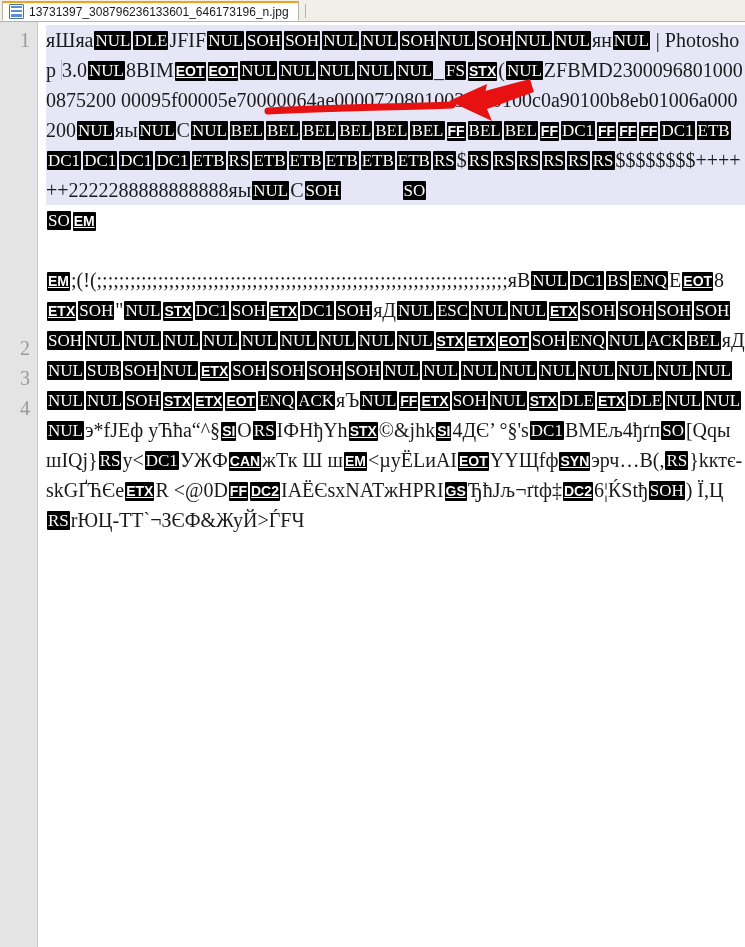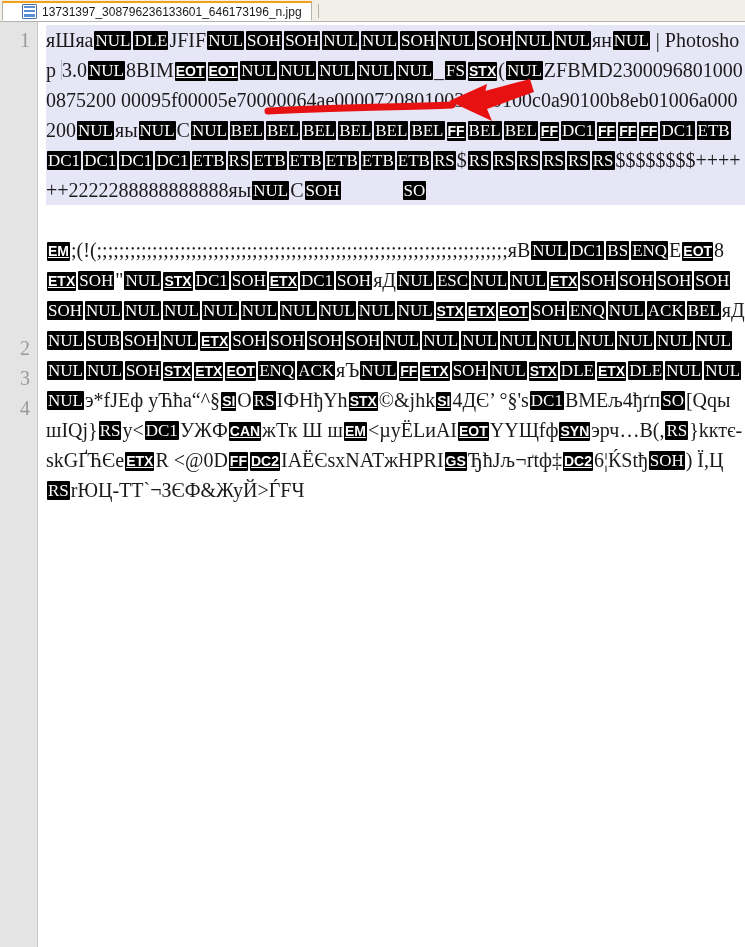--- a/index.html
+++ b/index.html
@@ -12,21 +12,21 @@
   #tabbar{
     height:21px;
     background:#f1efe8;
     border-bottom:1px solid #b6b3ab;
     display:flex;align-items:flex-end;
     position:relative;
   }
   #tab{
     display:flex;align-items:center;gap:5px;
     height:20px;
-    padding:0 9px 0 19px;
+    padding:0 9px 0 6px;
     background:#ffffff;
     border:1px solid #b6b3ab;
     border-bottom:1px solid #ffffff;
     border-top:2px solid #f3a01a;
     box-sizing:border-box;
     margin-left:2px;
     font-family:"Liberation Sans",sans-serif;
     font-size:12px;color:#1a1a1a;
     white-space:nowrap;
   }
@@ -120,20 +120,21 @@
   <div id="gutter">
     <div>1</div>
     <div style="height:278px"></div>
     <div>2</div>
     <div>3</div>
     <div>4</div>
   </div>
 
   <div id="code">
     <div class="logical-line sel"><span>яШяа</span><span class="cc">NUL</span><span class="cc">DLE</span><span>JFIF</span><span class="cc">NUL</span><span class="cc">SOH</span><span class="cc">SOH</span><span class="cc">NUL</span><span class="cc">NUL</span><span class="cc">SOH</span><span class="cc">NUL</span><span class="cc">SOH</span><span class="cc">NUL</span><span class="cc">NUL</span><span>ян</span><span class="cc">NUL</span><span> | Photoshop </span><span class="vline"></span><span>3.0</span><span class="cc">NUL</span><span>8BIM</span><span class="cc b">EOT</span><span class="cc b">EOT</span><span class="cc">NUL</span><span class="cc">NUL</span><span class="cc">NUL</span><span class="cc">NUL</span><span class="cc">NUL</span><span>_</span><span class="cc">FS</span><span class="cc b">STX</span><span>(</span><span class="cc">NUL</span><span>ZFBMD23000968010000875200 00095f00005e70000064ae0000720801003a1a0100c0a90100b8eb01006a000200</span><span class="cc">NUL</span><span>яы</span><span class="cc">NUL</span><span>C</span><span class="cc">NUL</span><span class="cc">BEL</span><span class="cc">BEL</span><span class="cc">BEL</span><span class="cc">BEL</span><span class="cc">BEL</span><span class="cc">BEL</span><span class="cc b">FF</span><span class="cc">BEL</span><span class="cc">BEL</span><span class="cc b">FF</span><span class="cc">DC1</span><span class="cc b">FF</span><span class="cc b">FF</span><span class="cc b">FF</span><span class="cc">DC1</span><span class="cc">ETB</span><span class="cc">DC1</span><span class="cc">DC1</span><span class="cc">DC1</span><span class="cc">DC1</span><span class="cc">ETB</span><span class="cc">RS</span><span class="cc">ETB</span><span class="cc">ETB</span><span class="cc">ETB</span><span class="cc">ETB</span><span class="cc">ETB</span><span class="cc">RS</span><span>$</span><span class="cc">RS</span><span class="cc">RS</span><span class="cc">RS</span><span class="cc">RS</span><span class="cc">RS</span><span class="cc">RS</span><span>$$$$$$$$++++++2222288888888888яы</span><span class="cc">NUL</span><span>C</span><span class="cc">SOH</span><span class="sp">            </span><span class="cc">SO</span></div>
+    <div class="logical-line"><span class="cc">SO</span><span class="cc b">EM</span></div>
     <div class="logical-line">&nbsp;</div>
     <div class="logical-line"><span class="cc b">EM</span><span>;(!(;;;;;;;;;;;;;;;;;;;;;;;;;;;;;;;;;;;;;;;;;;;;;;;;;;;;;;;;;;;;;;;;;;;;;;;;;;яB</span><span class="cc">NUL</span><span class="cc">DC1</span><span class="cc">BS</span><span class="cc">ENQ</span><span>E</span><span class="cc b">EOT</span><span>8</span><span class="cc b">ETX</span><span class="cc">SOH</span><span>"</span><span class="cc">NUL</span><span class="cc b">STX</span><span class="cc">DC1</span><span class="cc">SOH</span><span class="cc b">ETX</span><span class="cc">DC1</span><span class="cc">SOH</span><span>яД</span><span class="cc">NUL</span><span class="cc">ESC</span><span class="cc">NUL</span><span class="cc">NUL</span><span class="cc b">ETX</span><span class="cc">SOH</span><span class="cc">SOH</span><span class="cc">SOH</span><span class="cc">SOH</span><span class="cc">SOH</span><span class="cc">NUL</span><span class="cc">NUL</span><span class="cc">NUL</span><span class="cc">NUL</span><span class="cc">NUL</span><span class="cc">NUL</span><span class="cc">NUL</span><span class="cc">NUL</span><span class="cc">NUL</span><span class="cc b">STX</span><span class="cc b">ETX</span><span class="cc b">EOT</span><span class="cc">SOH</span><span class="cc">ENQ</span><span class="cc">NUL</span><span class="cc">ACK</span><span class="cc">BEL</span><span>яД</span><span class="cc">NUL</span><span class="cc">SUB</span><span class="cc">SOH</span><span class="cc">NUL</span><span class="cc b">ETX</span><span class="cc">SOH</span><span class="cc">SOH</span><span class="cc">SOH</span><span class="cc">SOH</span><span class="cc">NUL</span><span class="cc">NUL</span><span class="cc">NUL</span><span class="cc">NUL</span><span class="cc">NUL</span><span class="cc">NUL</span><span class="cc">NUL</span><span class="cc">NUL</span><span class="cc">NUL</span><span class="cc">NUL</span><span class="cc">NUL</span><span class="cc">SOH</span><span class="cc b">STX</span><span class="cc b">ETX</span><span class="cc b">EOT</span><span class="cc">ENQ</span><span class="cc">ACK</span><span>яЪ</span><span class="cc">NUL</span><span class="cc b">FF</span><span class="cc b">ETX</span><span class="cc">SOH</span><span class="cc">NUL</span><span class="cc b">STX</span><span class="cc">DLE</span><span class="cc b">ETX</span><span class="cc">DLE</span><span class="cc">NUL</span><span class="cc">NUL</span><span class="cc">NUL</span><span>э*fJEф уЋћa“^§</span><span class="cc b">SI</span><span>O</span><span class="cc">RS</span><span>IФHђYh</span><span class="cc b">STX</span><span>©&amp;jhk</span><span class="cc b">SI</span><span>4ДЄ’ °§'s</span><span class="cc">DC1</span><span>BMEљ4ђґп</span><span class="cc">SO</span><span>[QqышIQj}</span><span class="cc">RS</span><span>y&lt;</span><span class="cc">DC1</span><span>УЖФ</span><span class="cc b">CAN</span><span>жТк Ш ш</span><span class="cc b">EM</span><span>&lt;µyЁLиAI</span><span class="cc b">EOT</span><span>YYЩfф</span><span class="cc b">SYN</span><span>эрч…B(,</span><span class="cc">RS</span><span>}kктє-skGҐЋЄe</span><span class="cc b">ETX</span><span>R &lt;@0D</span><span class="cc b">FF</span><span class="cc b">DC2</span><span>IAЁЄsxNATжHPRI</span><span class="cc b">GS</span><span>ЂћЈљ¬ґtф‡</span><span class="cc b">DC2</span><span>6¦ЌStђ</span><span class="cc">SOH</span><span>) Ї,Ц</span><span class="cc">RS</span><span>rЮЦ-TT`¬ЗЄФ&amp;ЖуЙ&gt;ЃFЧ</span></div>
   </div>
 
   <svg id="annot" viewBox="0 0 745 947" xmlns="http://www.w3.org/2000/svg">
     <g fill="none" stroke="#e81111" stroke-width="7" stroke-linecap="round">
       <path d="M268 89 C 330 86, 400 85, 452 83"></path>
     </g>
     <g fill="#e81111">
       <path d="M449 79 L487 62 L484 76 L527 60 L531 71 L487 87 L492 99 Z"></path>

